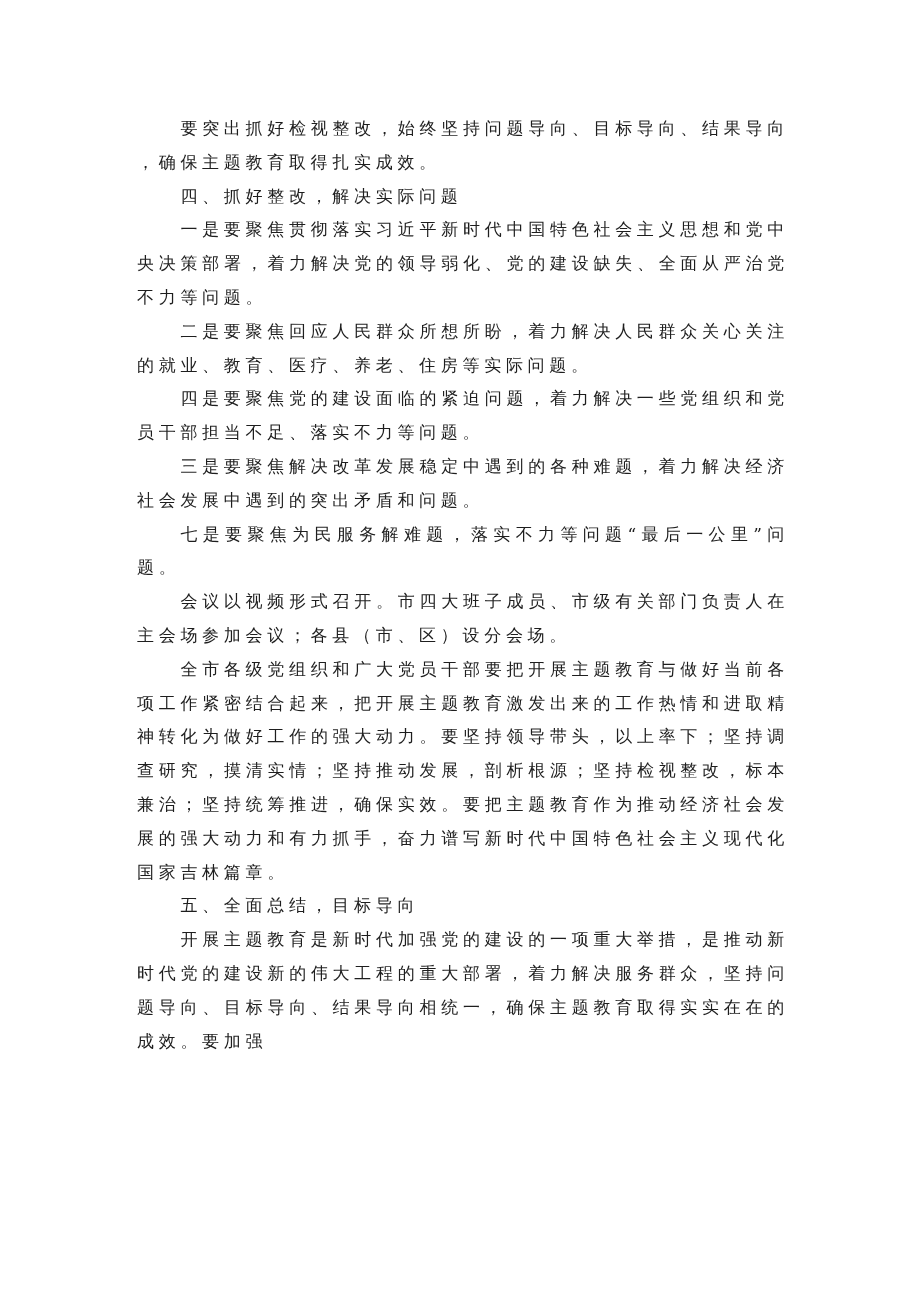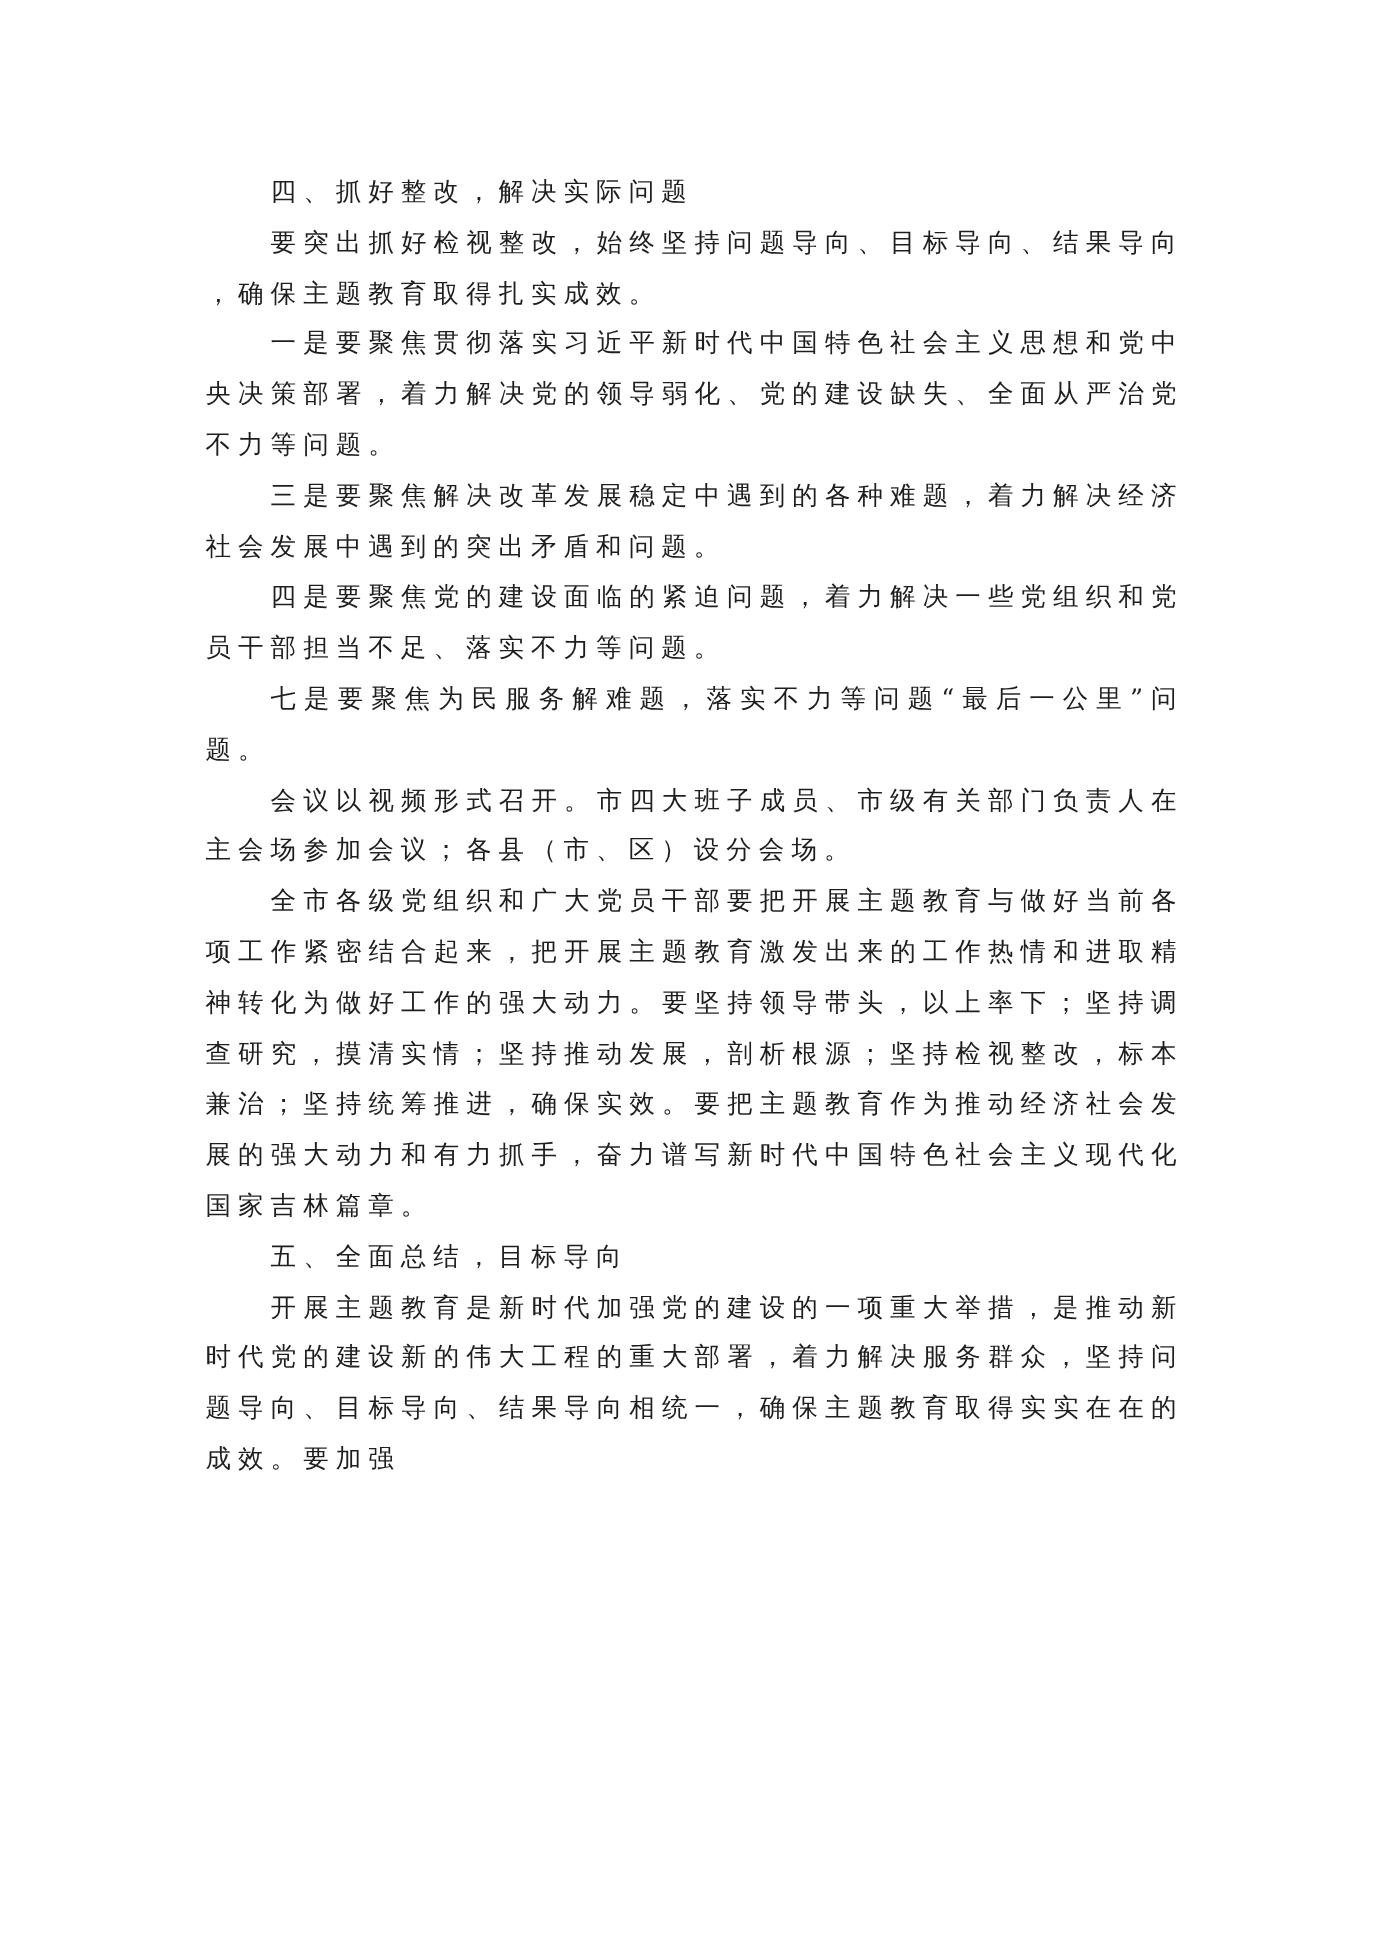--- a/index.html
+++ b/index.html
@@ -29,23 +29,24 @@
       text-align: justify;
       text-indent: 43.4px;
       word-break: break-all;
       line-break: anywhere;
     }
   </style>
 </head>
 <body>
 
 <div class="page">
+  <p class="para">要突出抓好检视整改，始终坚持问题导向、目标导向、结果导向，确保主题教育取得扎实成效。</p>
   <p class="para">四、抓好整改，解决实际问题</p>
-  <p class="para">要突出抓好检视整改，始终坚持问题导向、目标导向、结果导向，确保主题教育取得扎实成效。</p>
   <p class="para">一是要聚焦贯彻落实习近平新时代中国特色社会主义思想和党中央决策部署，着力解决党的领导弱化、党的建设缺失、全面从严治党不力等问题。</p>
+  <p class="para">二是要聚焦回应人民群众所想所盼，着力解决人民群众关心关注的就业、教育、医疗、养老、住房等实际问题。</p>
+  <p class="para">四是要聚焦党的建设面临的紧迫问题，着力解决一些党组织和党员干部担当不足、落实不力等问题。</p>
   <p class="para">三是要聚焦解决改革发展稳定中遇到的各种难题，着力解决经济社会发展中遇到的突出矛盾和问题。</p>
-  <p class="para">四是要聚焦党的建设面临的紧迫问题，着力解决一些党组织和党员干部担当不足、落实不力等问题。</p>
   <p class="para">七是要聚焦为民服务解难题，落实不力等问题“最后一公里”问题。</p>
   <p class="para">会议以视频形式召开。市四大班子成员、市级有关部门负责人在主会场参加会议；各县（市、区）设分会场。</p>
   <p class="para">全市各级党组织和广大党员干部要把开展主题教育与做好当前各项工作紧密结合起来，把开展主题教育激发出来的工作热情和进取精神转化为做好工作的强大动力。要坚持领导带头，以上率下；坚持调查研究，摸清实情；坚持推动发展，剖析根源；坚持检视整改，标本兼治；坚持统筹推进，确保实效。要把主题教育作为推动经济社会发展的强大动力和有力抓手，奋力谱写新时代中国特色社会主义现代化国家吉林篇章。</p>
   <p class="para">五、全面总结，目标导向</p>
   <p class="para">开展主题教育是新时代加强党的建设的一项重大举措，是推动新时代党的建设新的伟大工程的重大部署，着力解决服务群众，坚持问题导向、目标导向、结果导向相统一，确保主题教育取得实实在在的成效。要加强</p>
 </div>
 
 </body></html>

